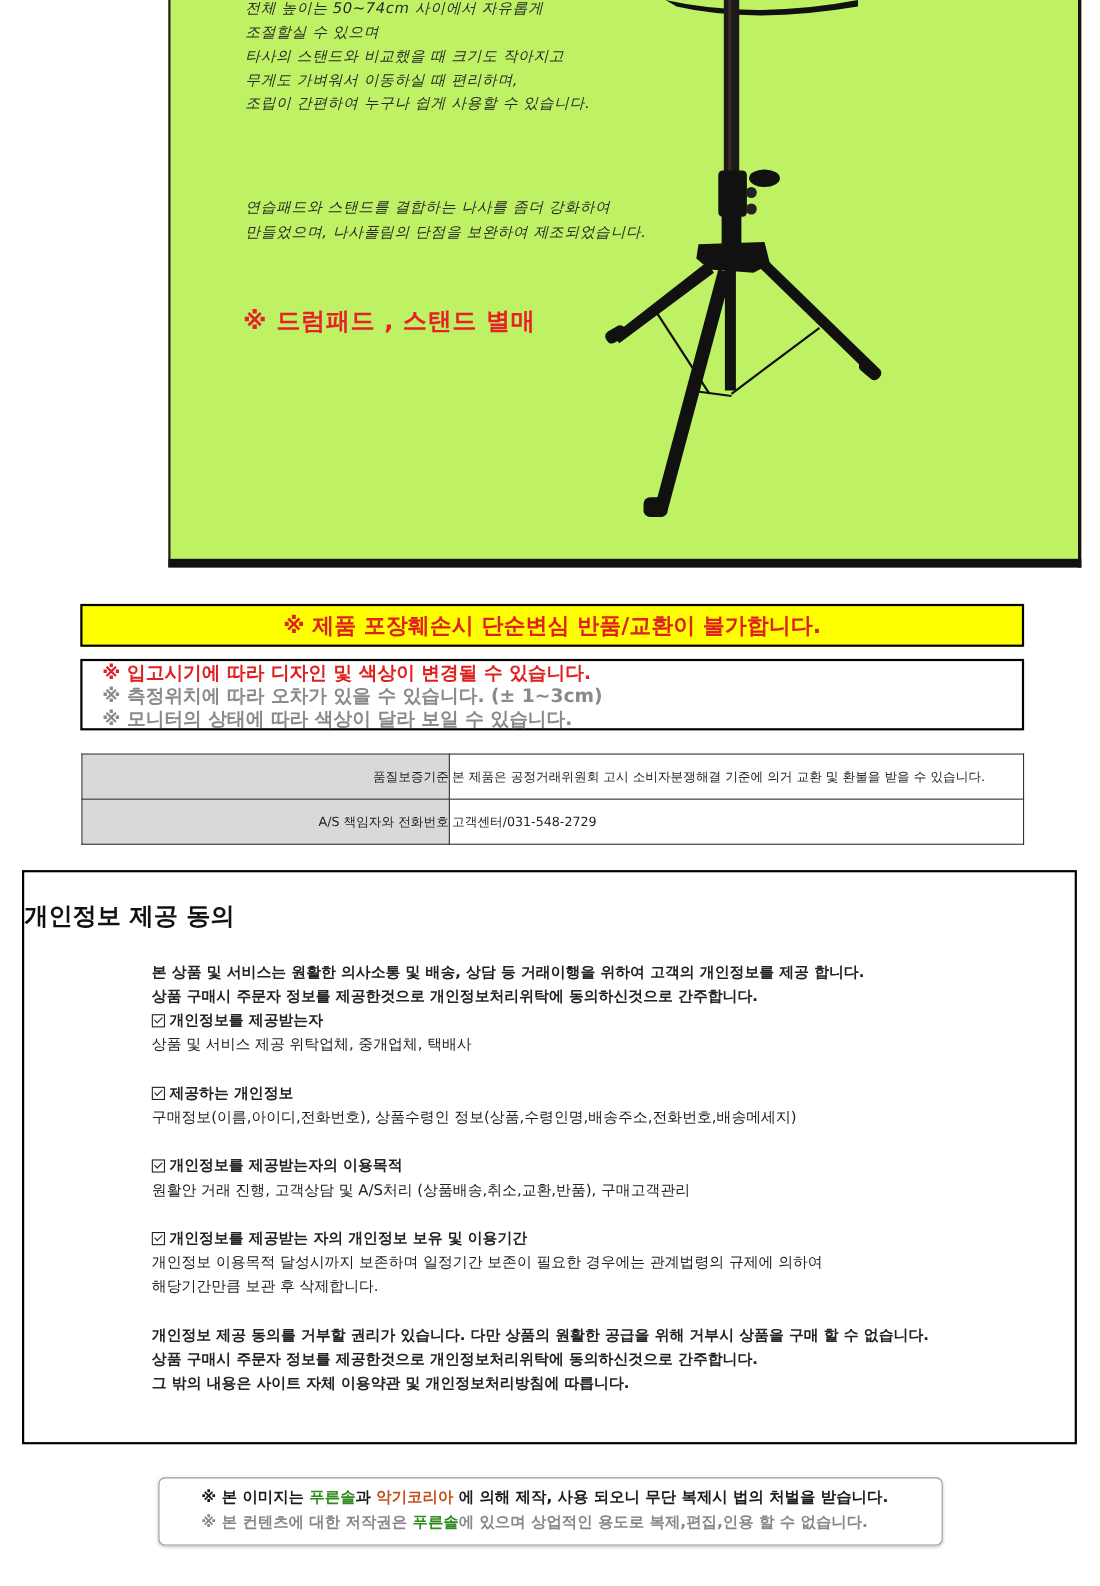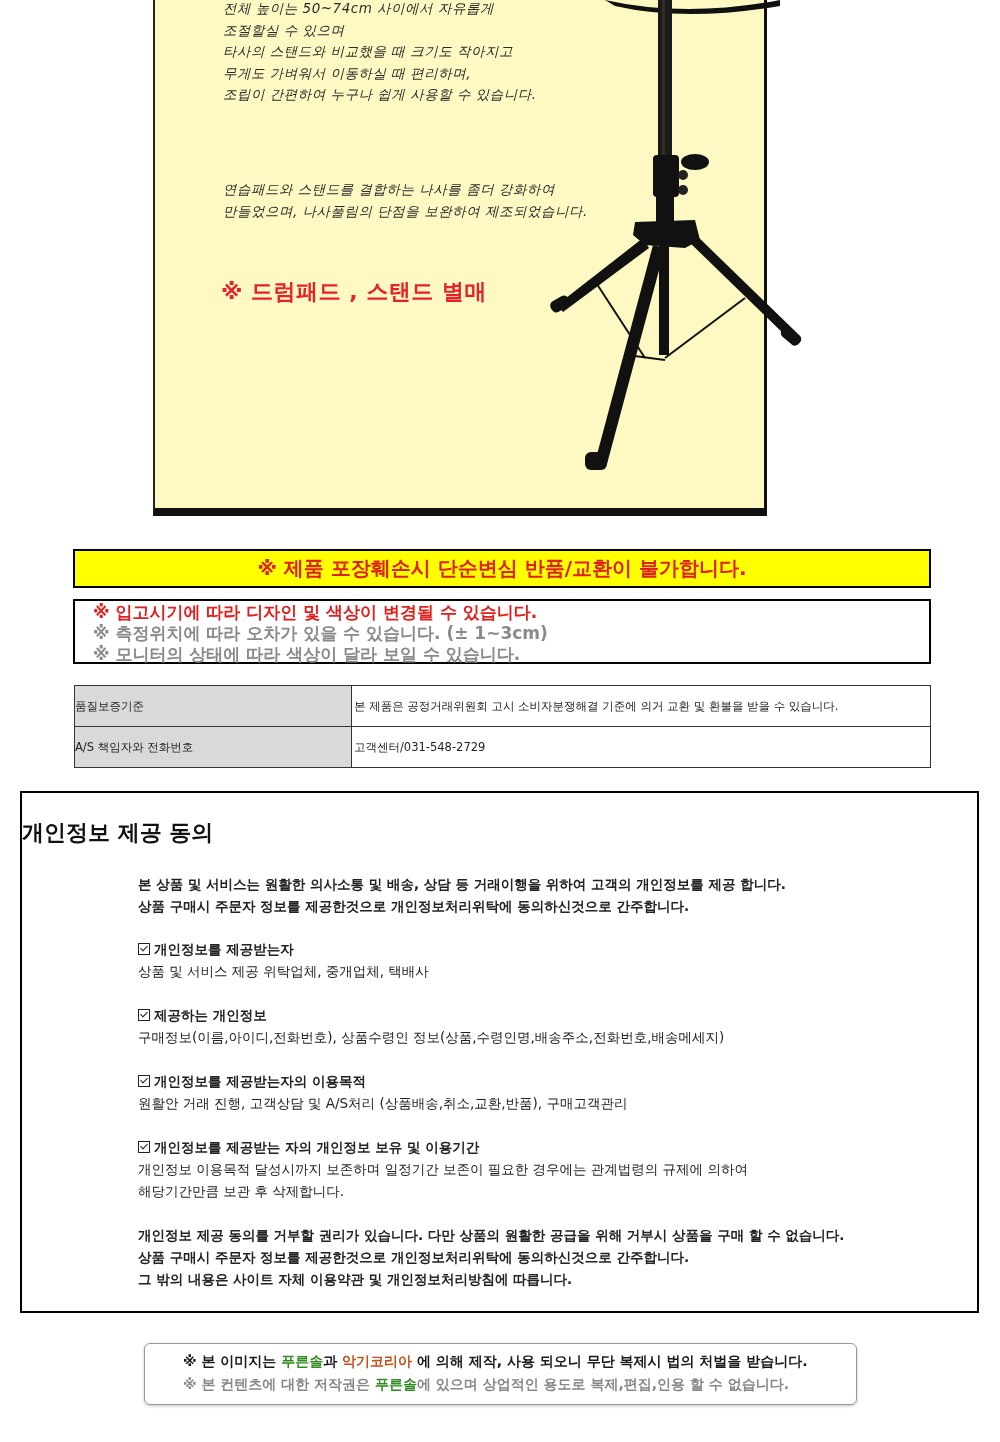--- a/index.html
+++ b/index.html
@@ -1,45 +1,45 @@
 <!DOCTYPE html>
 <html><head>
 <meta charset="utf-8">
 <style>
   * { box-sizing: border-box; margin: 0; padding: 0; }
   body { width: 1000px; height: 1442px; background: #ffffff; font-family: "DejaVu Sans", sans-serif; color: #111; position: relative; overflow: hidden; }
 
   
-  .product-frame { position: absolute; left: 153px; top: 0; width: 614px; height: 516px; border-left: 2px solid #222; border-right: 3px solid #111; border-bottom: 8px solid #111; background: #fef9c3; }
+  .product-frame { position: absolute; left: 153px; top: 0; width: 830px; height: 516px; border-left: 2px solid #222; border-right: 3px solid #111; border-bottom: 8px solid #111; background: #bef264; }
   .hand-text { position: absolute; left: 68px; font-family: "DejaVu Sans", sans-serif; font-size: 13.5px; color: #2a2a2a; line-height: 21.5px; letter-spacing: 0.5px; font-style: italic; }
   .hand-block-1 { top: -2px; }
   .hand-block-2 { top: 179px; }
   .sold-separately { position: absolute; left: 66px; top: 277px; font-family: "DejaVu Sans", sans-serif; font-weight: bold; font-size: 22px; color: #e8202a; letter-spacing: 0.5px; }
   .stand-svg { position: absolute; left: 380px; top: 0; }
 
   
   .warn-yellow { position: absolute; left: 73px; top: 549px; width: 858px; height: 39px; background: #ffff00; border: 2px solid #000; display: flex; align-items: center; justify-content: center; font-weight: bold; font-size: 20px; color: #e0201e; }
 
   
   .notice-box { position: absolute; left: 73px; top: 599px; width: 858px; height: 65px; border: 2px solid #000; padding: 1px 0 0 18px; }
   .notice-line { font-size: 17px; line-height: 21px; font-weight: bold; }
   .notice-line.red { color: #e0201e; }
   .notice-line.gray { color: #8a8a8a; }
 
   
   .info-table { position: absolute; left: 74px; top: 685px; width: 857px; border-collapse: collapse; font-size: 11.5px; }
   .info-table td { border: 1px solid #333; height: 41px; }
-  .info-table td.label { width: 277px; background: #d9d9d9; text-align: left; color: #222; }
+  .info-table td.label { width: 334px; background: #d9d9d9; text-align: right; color: #222; }
   .info-table td.value { padding-left: 2px; color: #222; }
 
   
   .consent-box { position: absolute; left: 20px; top: 791px; width: 959px; height: 522px; border: 2px solid #000; }
   .consent-title { position: absolute; top: 25px; left: 0; width: 100%; font-size: 22px; font-weight: bold; color: #111; }
   .consent-content { position: absolute; left: 116px; top: 80px; width: 800px; font-size: 13.5px; line-height: 22px; color: #222; }
-  .consent-content .intro { font-weight: bold; margin-bottom: 21px; }
+  .consent-content .intro { font-weight: bold; }
   .consent-content .sec { margin-bottom: 22px; }
   .consent-content .sec-head { font-weight: bold; display: flex; align-items: center; }
   .check-icon { display: inline-block; width: 12px; height: 12px; border: 1.5px solid #222; margin-right: 4px; position: relative; }
   .check-icon::after { content: ""; position: absolute; left: 2.5px; top: 0px; width: 3px; height: 6px; border-right: 1.5px solid #222; border-bottom: 1.5px solid #222; transform: rotate(45deg); }
   .closing { margin-top: 0; font-weight: bold; }
 
   
   .copyright-box { position: absolute; left: 144px; top: 1343px; width: 713px; height: 62px; border: 1.5px solid #999; border-radius: 6px; box-shadow: 0 1px 3px rgba(0,0,0,0.25); padding: 6px 0 0 38px; }
   .copy-line1 { font-size: 14px; font-weight: bold; color: #1a1a1a; line-height: 22px; }
   .copy-line2 { font-size: 14px; font-weight: bold; color: #888; line-height: 24px; }

